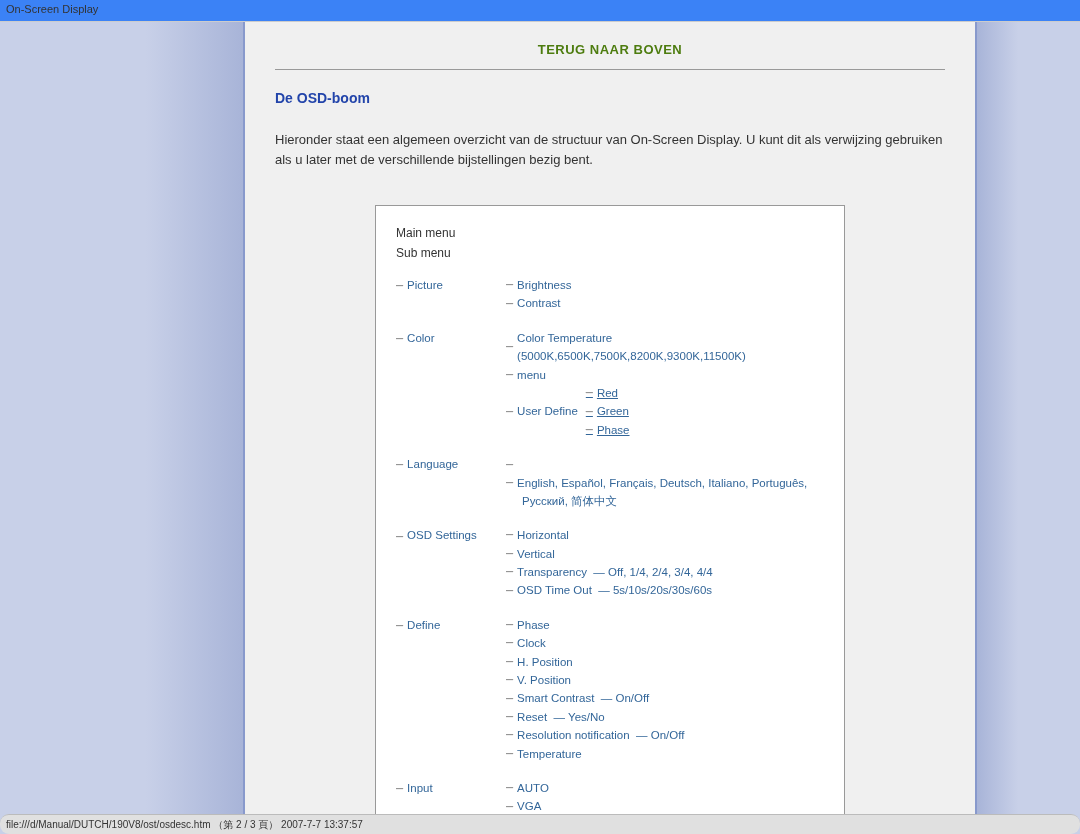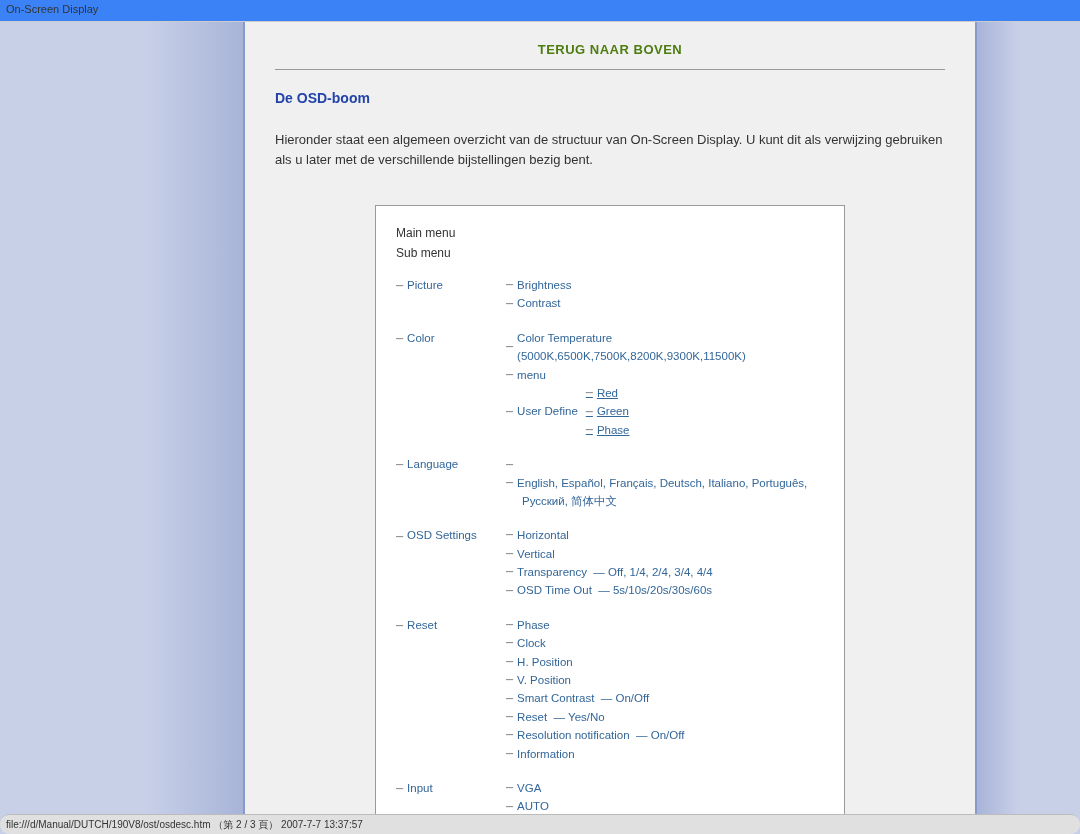--- a/index.html
+++ b/index.html
@@ -306,21 +306,21 @@
                   <span>OSD Time Out &nbsp;— 5s/10s/20s/30s/60s</span>
                 </div>
             </div>
           </div>
         </div>
 
         <div class="spacer-row"></div>
 
         <div class="menu-section">
           <div class="menu-row">
-            <div class="main-item plain-text">Reset</div>
+            <div class="main-item plain-text">Define</div>
             <div class="sub-items">
               <div class="sub-item">
                   <span>Phase</span>
                 </div>
               <div class="sub-item">
                   <span>Clock</span>
                 </div>
               <div class="sub-item">
                   <span>H. Position</span>
                 </div>
@@ -330,37 +330,37 @@
               <div class="sub-item">
                   <span>Smart Contrast &nbsp;— On/Off</span>
                 </div>
               <div class="sub-item">
                   <span>Reset &nbsp;— Yes/No</span>
                 </div>
               <div class="sub-item">
                   <span>Resolution notification &nbsp;— On/Off</span>
                 </div>
               <div class="sub-item">
-                  <span>Information</span>
+                  <span>Temperature</span>
                 </div>
             </div>
           </div>
         </div>
 
         <div class="spacer-row"></div>
 
         <div class="menu-section">
           <div class="menu-row">
             <div class="main-item plain-text">Input</div>
             <div class="sub-items">
               <div class="sub-item">
+                  <span>AUTO</span>
+                </div>
+              <div class="sub-item">
                   <span>VGA</span>
-                </div>
-              <div class="sub-item">
-                  <span>AUTO</span>
                 </div>
               <div class="sub-item">
                   <span>DVI(for select model only)</span>
                 </div>
             </div>
           </div>
         </div>
 
       </div>
     </div>

